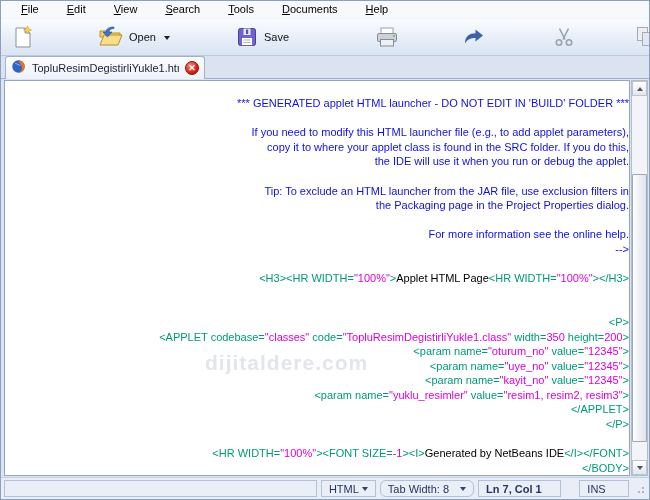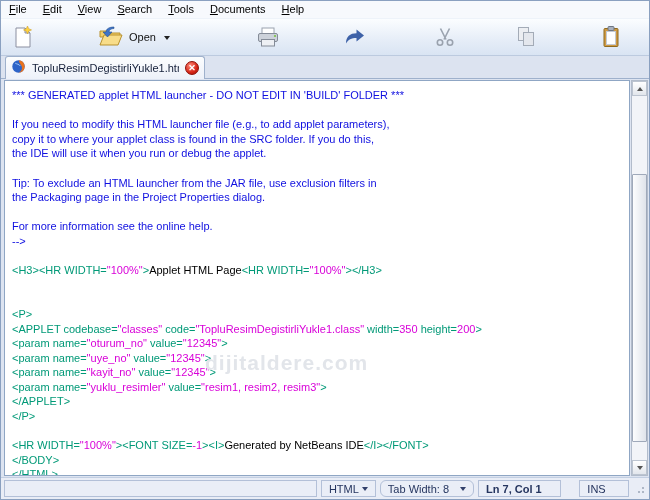--- a/index.html
+++ b/index.html
@@ -2,21 +2,21 @@
 <html><head>
 <meta charset="utf-8">
 <style>
   * { margin:0; padding:0; box-sizing:border-box; }
   html,body { width:650px; height:500px; }
   body { font-family:"Liberation Sans", sans-serif; background:#dde4f1; }
   #window { width:650px; height:500px; border:1px solid #8aa0c0; display:flex; flex-direction:column; background:#dde4f1; overflow:hidden; }
 
   
   .menubar { height:17px; background:#f7f9fd; display:flex; align-items:center; font-size:11px; color:#000; flex:none; }
-  .menu-item { padding:1px 8px 2px 8px; cursor:default; }
+  .menu-item { padding:1px 8px 2px 20px; cursor:default; }
   .menu-item u { text-decoration:underline; }
 
   
   .toolbar { height:38px; flex:none; display:flex; align-items:center; background:linear-gradient(#fbfdff,#e7eef8 55%,#d9e4f3); border-top:1px solid #eef3fa; border-bottom:1px solid #bccadf; font-size:11px;gap:47px; }
   .tbtn { display:flex; align-items:center; gap:5px; padding:2px 4px; border-radius:3px; }
   .tbtn svg { display:block; }
   .tlabel { color:#111; }
   .tlabel.disabled { color:#9aa2ad; }
   .caret-sm { width:0; height:0; border:3.5px solid transparent; border-top:4px solid #222; margin-top:4px; margin-left:3px; }
 
@@ -30,21 +30,21 @@
 
   
   .tabbar { height:23px; flex:none; background:#dce3f0; border-bottom:1px solid #9fb1cc; display:flex; align-items:flex-end; position:relative; }
   .tab { height:23px; margin-left:4px; width:200px; border:1px solid #9fb1cc; border-bottom:none; border-radius:3px 3px 0 0; background:linear-gradient(#fcfdfe,#edf1f9); display:flex; align-items:center; gap:6px; padding:0 5px; position:relative; top:1px; }
   .tab-title { font-size:11px; color:#15203a; white-space:nowrap; overflow:hidden; flex:1; }
   .tab-close { width:14px; height:14px; border-radius:50%; background:radial-gradient(circle at 35% 30%, #ff8a7a, #d62516 60%, #a11108); border:1px solid #8e0e04; color:#fff; font-size:9px; font-weight:bold; line-height:12px; text-align:center; flex:none; }
 
   
   .editor-row { flex:1; display:flex; padding:1px 1px 1px 3px; min-height:0; }
   .editor { flex:1; background:#fff; border:1px solid #8fa6c4; position:relative; overflow:hidden; }
-  .code { position:absolute; top:7px; left:7px; right:0; font-size:11px; line-height:14.6px; white-space:pre; color:#000; }
+  .code { position:absolute; top:15px; left:7px; right:0; font-size:11px; line-height:14.6px; white-space:pre; color:#000;text-align:right; }
   .line { height:14.6px; }
   .cm { color:#1010e0; }
   .tg { color:#009977; }
   .st { color:#d800d8; }
   .tx { color:#000; }
   .watermark { position:absolute; top:270px; left:200px; font-size:21px; font-weight:bold; color:#e2e5ea; letter-spacing:1px; pointer-events:none; }
 
   
   .vscroll { width:17px; flex:none; margin-left:1px; background:#f2f4f8; border:1px solid #b2bccb; position:relative; }
   .sbtn { position:absolute; left:0; width:15px; height:15px; background:linear-gradient(#ffffff,#e2e6ec); border:1px solid #bcc4d0; display:flex; align-items:center; justify-content:center; }
@@ -94,20 +94,33 @@
       <span>
         <svg width="26" height="24" viewBox="0 0 26 24">
           <path d="M2 6h8l2 2h10v4H2z" fill="#f3cf68" stroke="#b8912f"></path>
           <path d="M6 10h18l-4 10H2z" fill="#f8dd8a" stroke="#b8912f"></path>
           <path d="M16 2c-5 0-8 2-8 5H5l4.5 5L14 7h-3c0-2 2-3.5 5-3.5z" fill="#3f74c8" stroke="#27508f" stroke-width="0.6"></path>
         </svg>
       </span>
       <span class="tlabel">Open</span>
       <span class="caret-sm"></span>
     </div>
+    <div class="tbtn ml10">
+      <span>
+        <svg width="24" height="24" viewBox="0 0 24 24">
+          <rect x="3.5" y="3.5" width="17" height="17" rx="2" fill="#6f62d2" stroke="#4a3f9f"></rect>
+          <rect x="8.5" y="3.5" width="7" height="6.5" fill="#e9e9f4"></rect>
+          <rect x="11" y="4.5" width="2.2" height="4.5" fill="#5a4dbb"></rect>
+          <rect x="6.5" y="12.5" width="11" height="8" fill="#ffffff" stroke="#4a3f9f" stroke-width="0.6"></rect>
+          <line x1="8.5" y1="15" x2="15.5" y2="15" stroke="#9aa" stroke-width="0.8"></line>
+          <line x1="8.5" y1="17.5" x2="15.5" y2="17.5" stroke="#9aa" stroke-width="0.8"></line>
+        </svg>
+      </span>
+      <span class="tlabel">Save</span>
+    </div>
     <div class="tbtn ml30">
       <span>
         <svg width="26" height="24" viewBox="0 0 26 24">
           <rect x="7" y="3" width="12" height="6" fill="#ffffff" stroke="#9aa2ae"></rect>
           <rect x="3.5" y="8.5" width="19" height="8" rx="1.5" fill="#cdd2da" stroke="#858c98"></rect>
           <rect x="6.5" y="14.5" width="13" height="6.5" fill="#eef0f4" stroke="#858c98"></rect>
           <circle cx="20" cy="11" r="1.1" fill="#7ac143"></circle>
         </svg>
       </span>
     </div>

